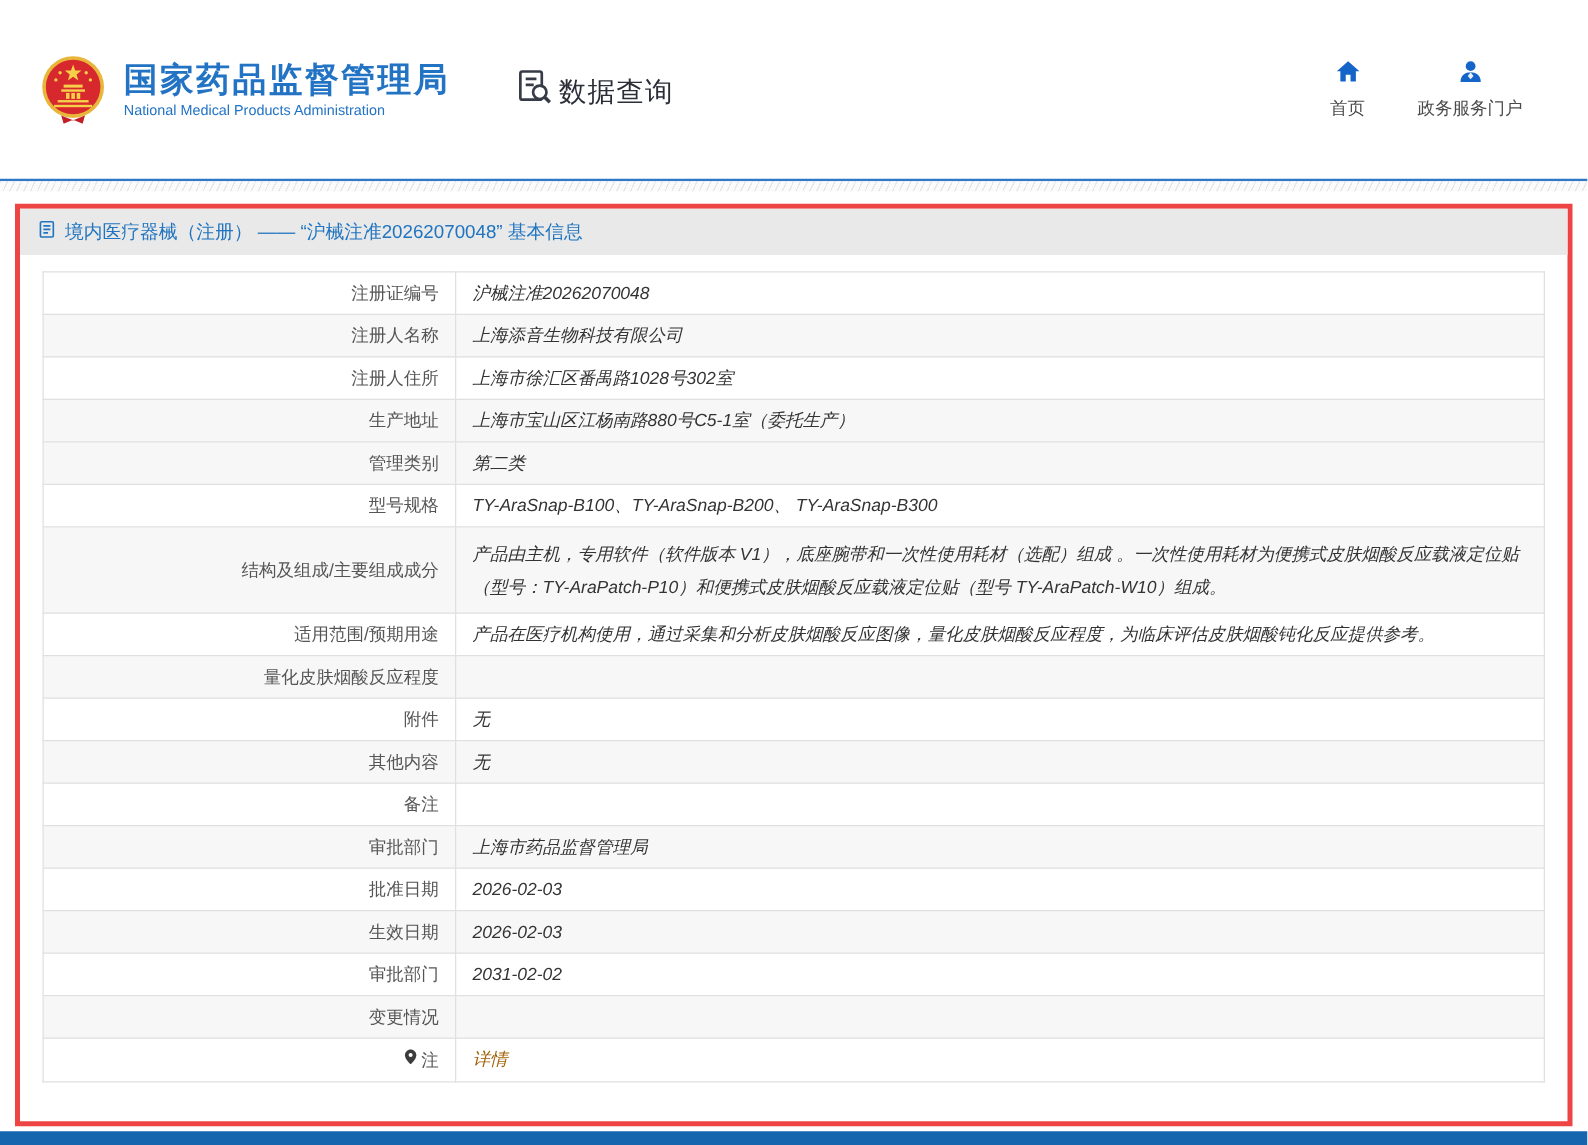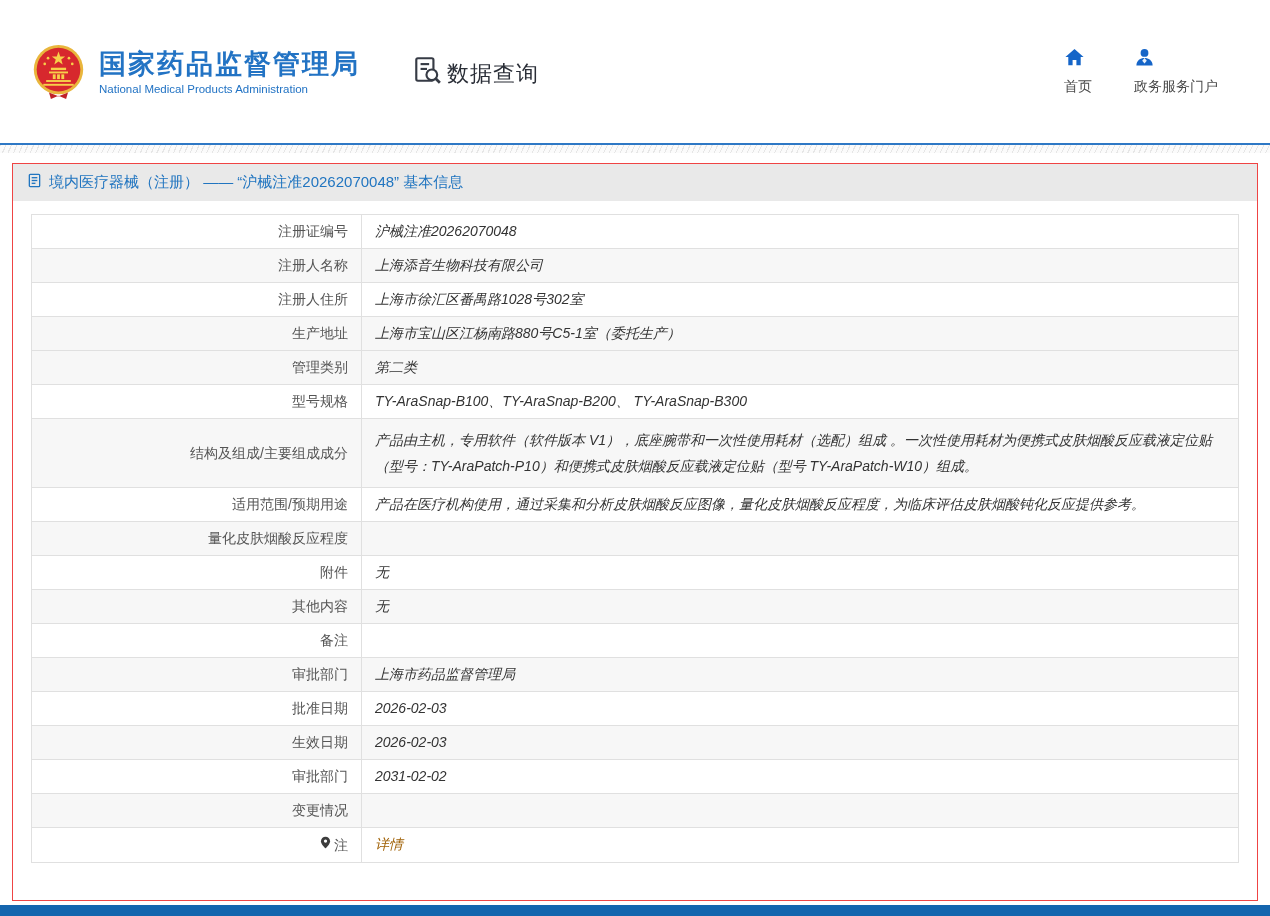--- a/index.html
+++ b/index.html
@@ -45,39 +45,39 @@
     font-size: 22px;
     color: #2a2e37;
     letter-spacing: 1px;
     white-space: nowrap;
   }
   .header-spacer { flex: 1 1 auto; }
   .top-nav { display: flex; gap: 42px; margin-right: 16px; }
   .nav-item {
     display: flex;
     flex-direction: column;
-    align-items: flex-start;
+    align-items: center;
     gap: 7px;
     font-size: 14px;
     color: #4a4a4a;
     cursor: pointer;
     white-space: nowrap;
   }
 
   
   .top-line { height: 2px; background: #2e78c5; }
   .hatch-strip {
     height: 8px;
     background: repeating-linear-gradient(115deg, #e6e6e6 0 1px, #fbfbfb 1px 5px);
   }
 
   
   .container {
     margin: 10px 12px 0 12px;
-    border: 1px solid #ef4444;
+    border: 4px solid #ef4444;
     background: #fff;
     min-height: 738px;
     padding-bottom: 12px;
   }
   .titlebar {
     background: #e9e9e9;
     height: 37px;
     display: flex;
     align-items: center;
     gap: 7px;

